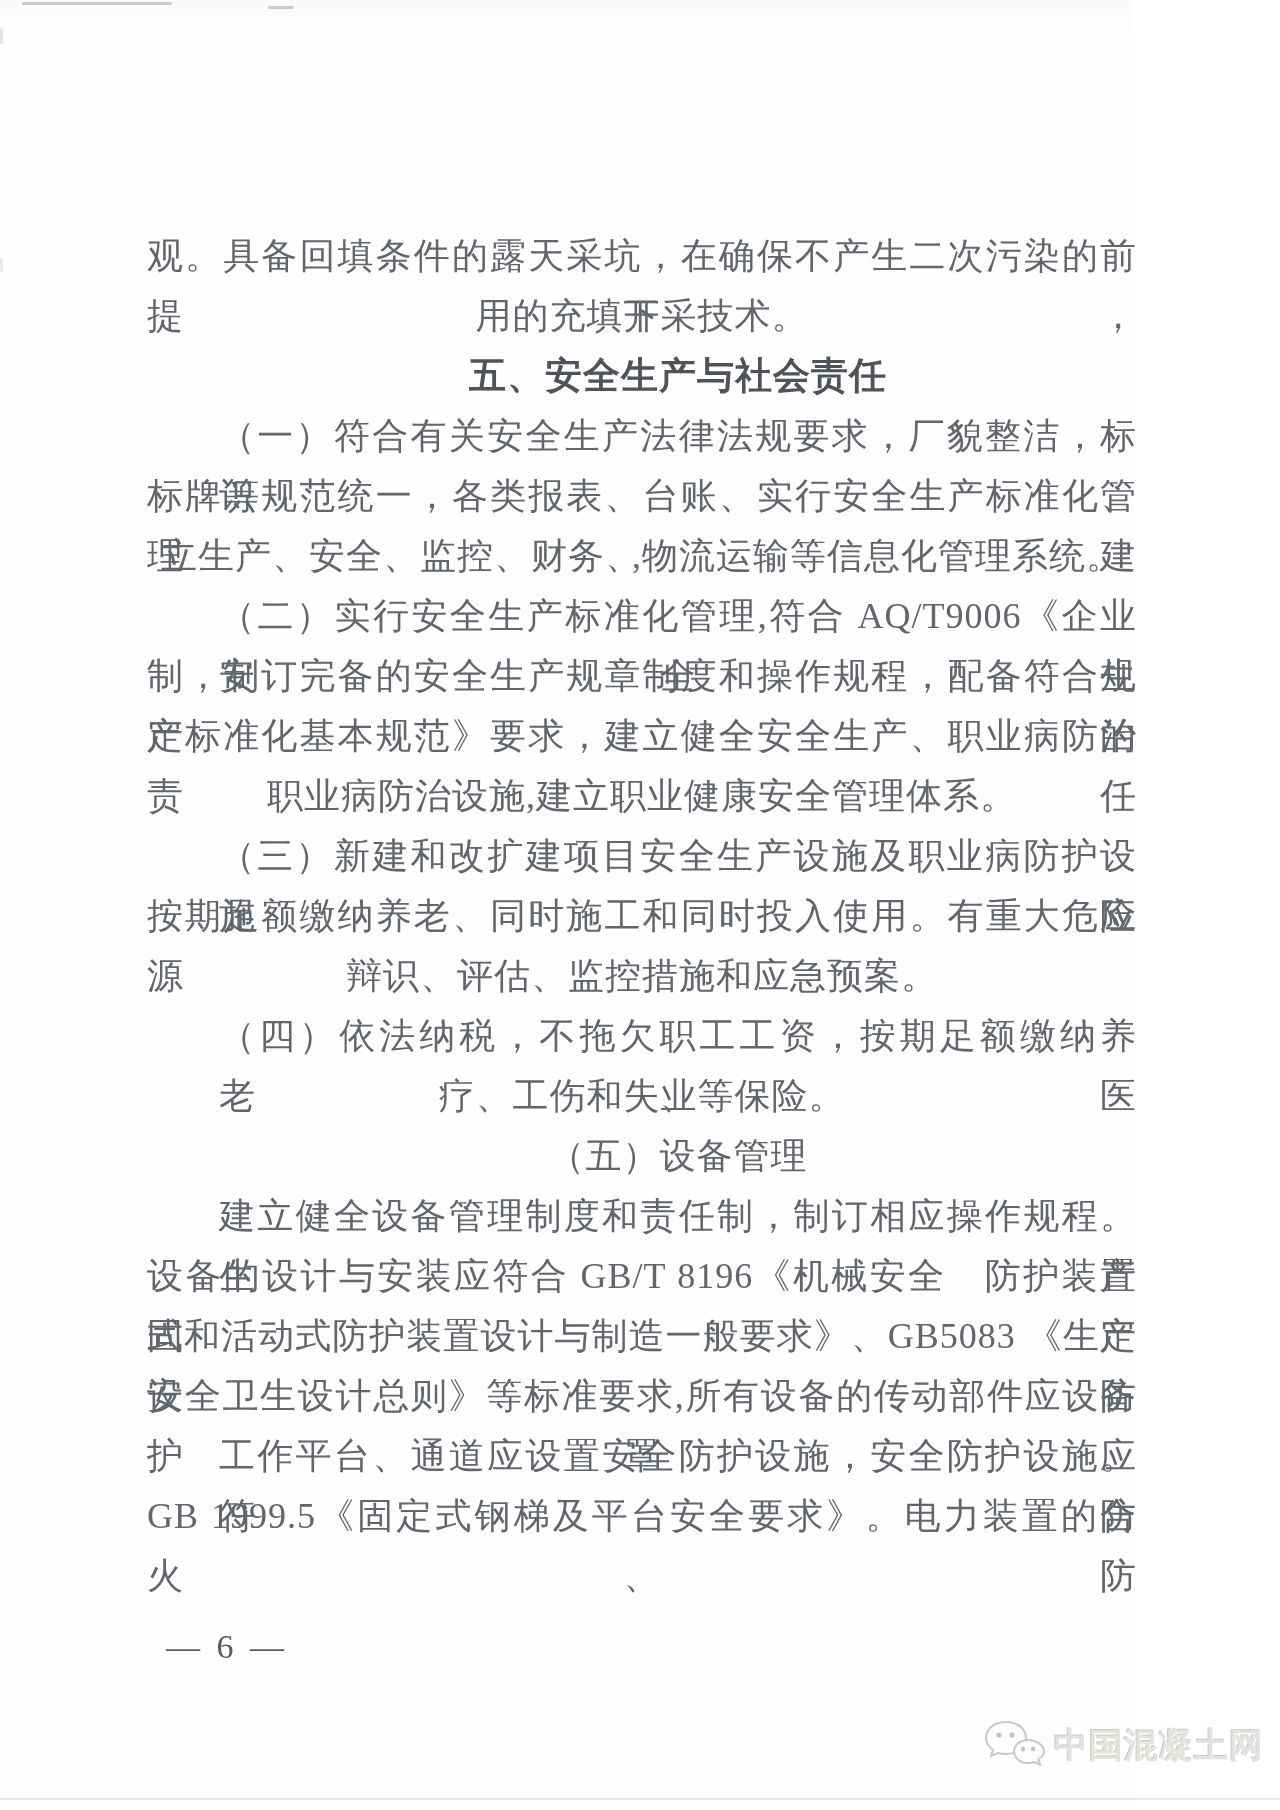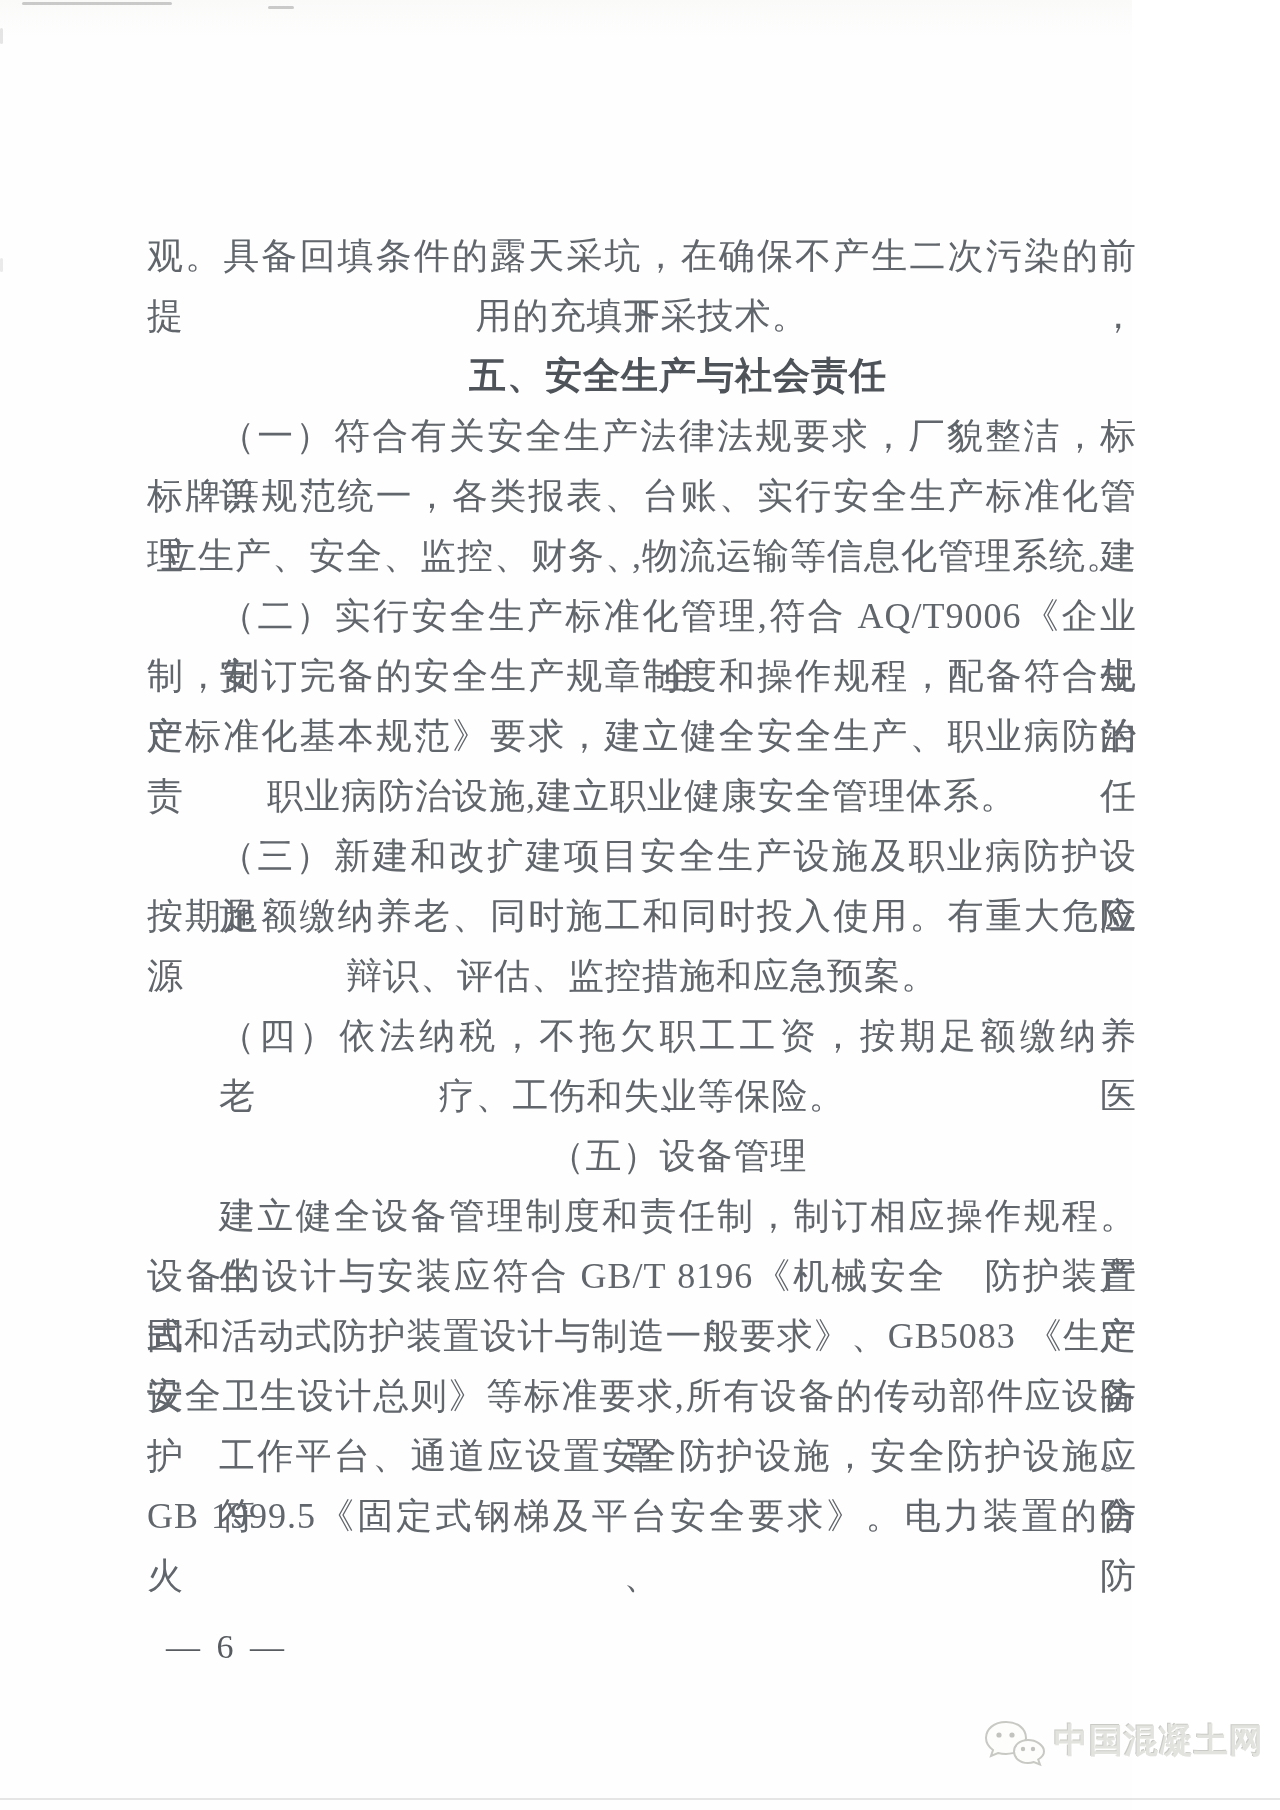--- a/index.html
+++ b/index.html
@@ -64,21 +64,21 @@
     letter-spacing: 4px;
     color: #585c61;
     font-family: "Liberation Serif", "DejaVu Serif", serif;
   }
 
   .watermark {
     position: absolute;
     left: 982px;
     top: 1718px;
     display: flex;
-    align-items: flex-start;
+    align-items: center;
   }
   .wechat-icon { width: 64px; height: 56px; margin-right: 8px; }
   .watermark-label {
     font-family: "Liberation Sans", "DejaVu Sans", sans-serif;
     font-weight: bold;
     font-size: 34px;
     letter-spacing: 1px;
     color: #e2e2de;
     text-shadow: 1px 1px 0 #ffffff, -1px -1px 0 #c9c9c5;
     white-space: nowrap;

